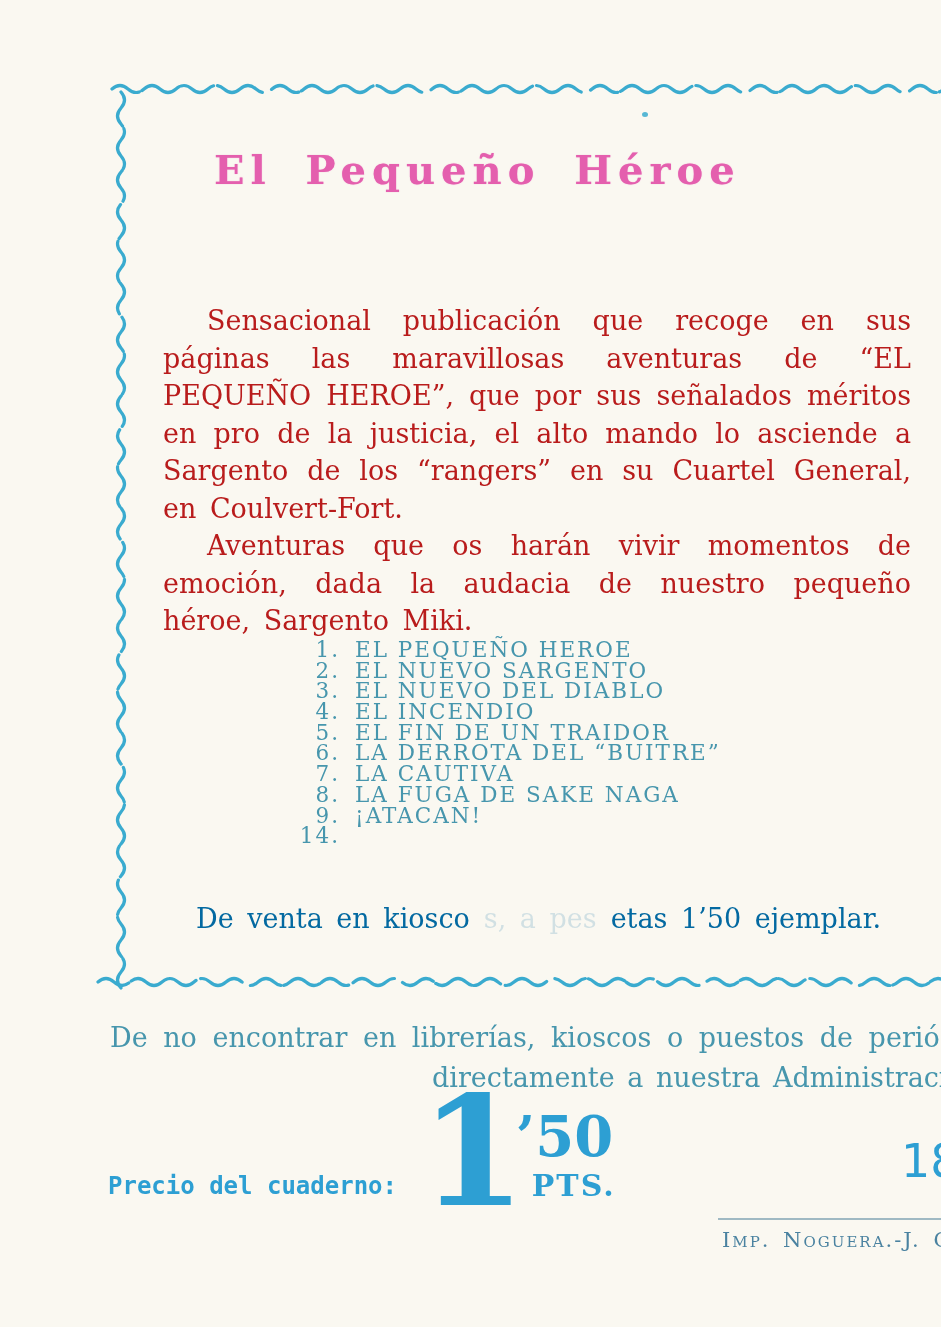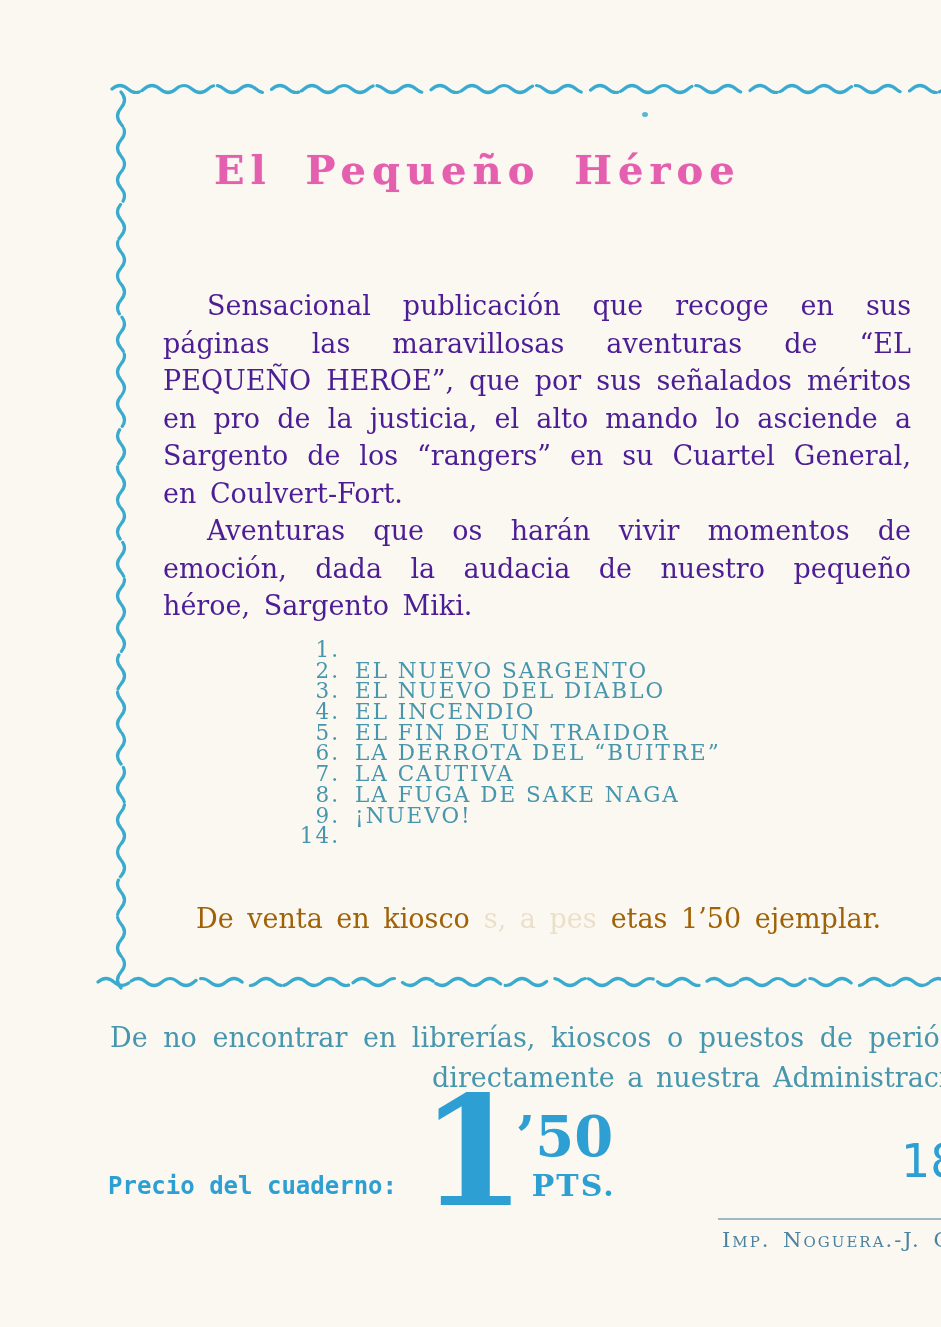--- a/index.html
+++ b/index.html
@@ -20,41 +20,41 @@
   
   .title{
     position:absolute;left:214px;top:146px;width:700px;
     font-size:40px;font-weight:bold;color:#e45fae;
     letter-spacing:6px;word-spacing:14px;white-space:nowrap;
     text-shadow:0 0 1px rgba(228,95,174,.55);
   }
 
   
   .copy{
-    position:absolute;left:163px;top:287px;width:748px;
-    color:#4c1d95;font-size:27px;line-height:37.5px;
+    position:absolute;left:163px;top:302px;width:748px;
+    color:#b91c1c;font-size:27px;line-height:37.5px;
     text-align:justify;word-spacing:5px;
   }
   .copy p{margin:0;text-indent:44px;}
 
   .pedid{
     position:absolute;left:196px;top:574px;
     color:#4796ad;font-size:27px;white-space:nowrap;word-spacing:6px;
   }
 
   
   .issues{position:absolute;left:298px;top:640px;color:#4796ad;}
   .issue-row{display:flex;height:20.7px;line-height:20.7px;font-size:21.5px;letter-spacing:2px;}
   .issue-num{width:42px;text-align:right;flex:0 0 42px;}
   .issue-title{margin-left:15px;white-space:nowrap;}
 
   
   .sale-line{
     position:absolute;left:196px;top:903px;
-    color:#a16207;font-size:27px;white-space:nowrap;word-spacing:5px;
+    color:#0369a1;font-size:27px;white-space:nowrap;word-spacing:5px;
   }
   .sale-faded{opacity:.16;margin:0 14px;}
 
   
   .avail-1{
     position:absolute;left:110px;top:1022px;
     color:#4796ad;font-size:27px;white-space:nowrap;word-spacing:7px;
   }
   .avail-2{
     position:absolute;left:432px;top:1062px;
@@ -104,20 +104,21 @@
 
   <div class="copy">
     <p>Sensacional publicación que recoge en sus páginas las maravillosas aventuras de “EL PEQUEÑO HEROE”, que por sus señalados méritos en pro de la justicia, el alto mando lo asciende a Sargento de los “rangers” en su Cuartel General, en Coulvert-Fort.</p>
     <p>Aventuras que os harán vivir momentos de emoción, dada la audacia de nuestro pequeño héroe, Sargento Miki.</p>
   </div>
 
 
   <div class="issues">
     <div class="issue-row">
         <span class="issue-num">1.</span>
+        <span class="issue-title">EL PEQUEÑO HEROE</span>
       </div>
     <div class="issue-row">
         <span class="issue-num">2.</span>
         <span class="issue-title">EL NUEVO SARGENTO</span>
       </div>
     <div class="issue-row">
         <span class="issue-num">3.</span>
         <span class="issue-title">EL NUEVO DEL DIABLO</span>
       </div>
     <div class="issue-row">
@@ -135,21 +136,21 @@
     <div class="issue-row">
         <span class="issue-num">7.</span>
         <span class="issue-title">LA CAUTIVA</span>
       </div>
     <div class="issue-row">
         <span class="issue-num">8.</span>
         <span class="issue-title">LA FUGA DE SAKE NAGA</span>
       </div>
     <div class="issue-row">
         <span class="issue-num">9.</span>
-        <span class="issue-title">¡NUEVO!</span>
+        <span class="issue-title">¡ATACAN!</span>
       </div>
     <div class="issue-row">
         <span class="issue-num">14.</span>
       </div>
   </div>
 
   <div class="sale-line"><span>De venta en kiosco</span><span class="sale-faded">s, a pes</span><span>etas 1’50 ejemplar.</span></div>
 
   <div class="avail-1">De no encontrar en librerías, kioscos o puestos de periódicos los</div>
   <div class="avail-2">directamente a nuestra Administración, e</div>

